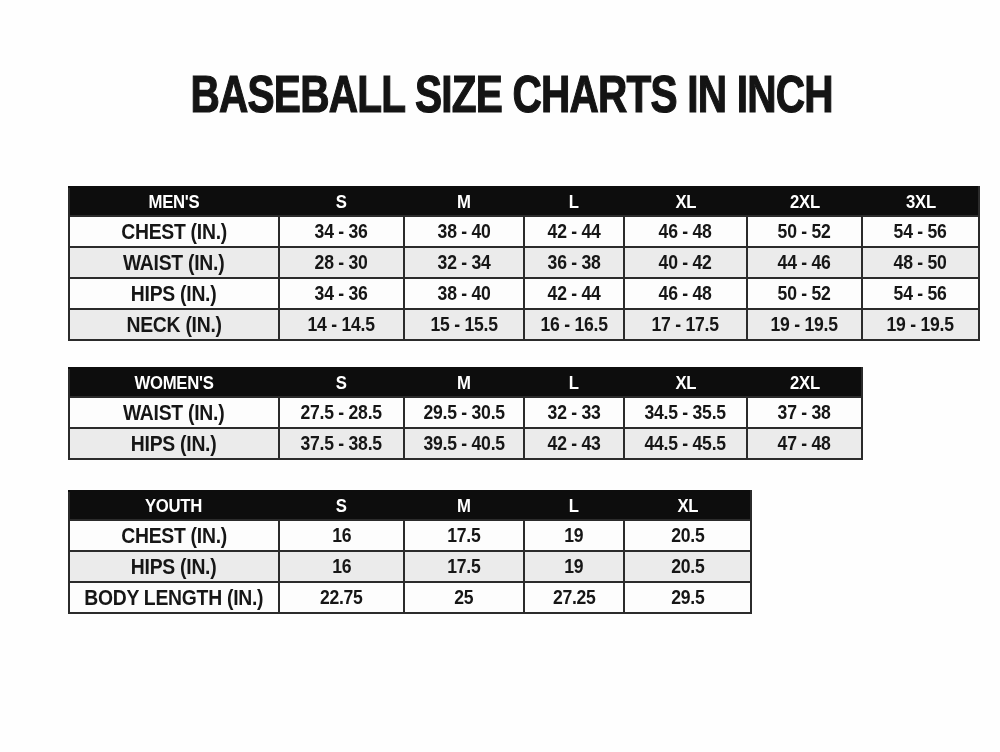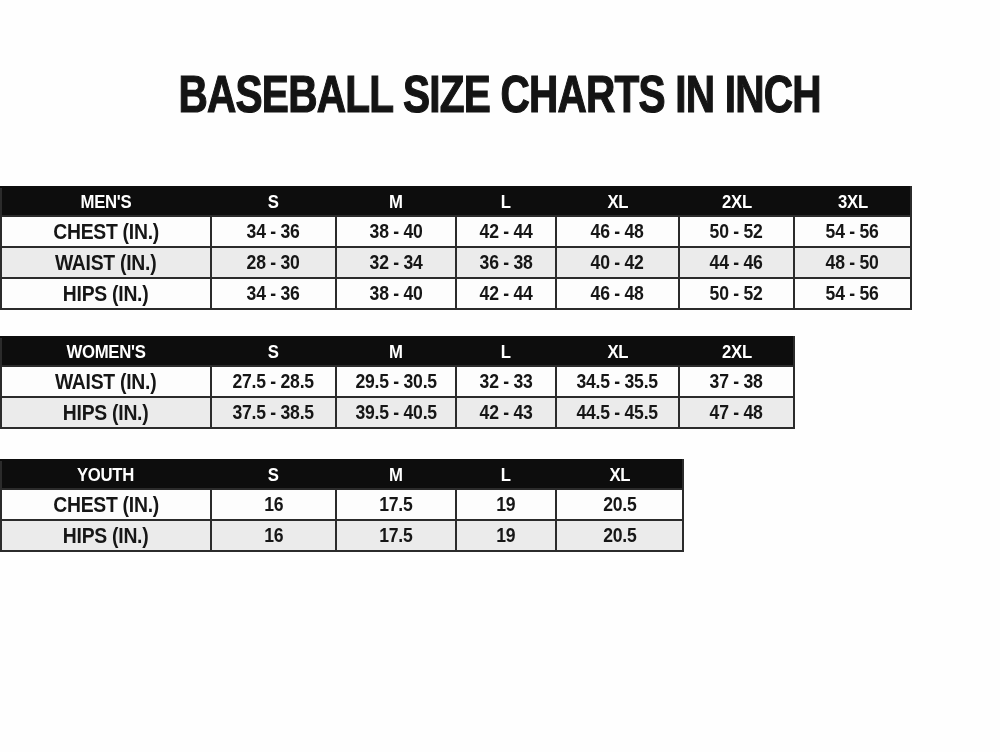--- a/index.html
+++ b/index.html
@@ -7,20 +7,21 @@
   body {
     width: 1000px; height: 752px;
     background: #ffffff;
     font-family: "Liberation Sans", sans-serif;
     overflow: hidden;
   }
   .page {
     position: relative;
     width: 1000px; height: 752px;
     background: #fefefe;
+    padding-left: 23px;
   }
   
   .title {
     margin: 0;
     padding-top: 68px;
     text-align: center;
     font-size: 52px;
     line-height: 1.0;
     font-weight: bold;
     color: #141414;
@@ -30,20 +31,21 @@
   .title .tx {
     display: inline-block;
     transform: scaleX(0.78);
     transform-origin: 50% 50%;
     -webkit-text-stroke: 1.2px #141414;
   }
   
   table.size-table {
     border-collapse: collapse;
     table-layout: fixed;
+    margin-left: 45px;
     empty-cells: show;
   }
   #mens-table   { margin-top: 66px; }
   #womens-table { margin-top: 26px; }
   #youth-table  { margin-top: 30px; }
 
   table.size-table th,
   table.size-table td {
     border: 2px solid #2b2b2b;
     text-align: center;
@@ -129,20 +131,29 @@
         </tr>
         <tr>
           <td><span class="cx">HIPS (IN.)</span></td>
           <td><span class="cx">34 - 36</span></td>
           <td><span class="cx">38 - 40</span></td>
           <td><span class="cx">42 - 44</span></td>
           <td><span class="cx">46 - 48</span></td>
           <td><span class="cx">50 - 52</span></td>
           <td><span class="cx">54 - 56</span></td>
         </tr>
+        <tr>
+          <td><span class="cx">NECK (IN.)</span></td>
+          <td><span class="cx">14 - 14.5</span></td>
+          <td><span class="cx">15 - 15.5</span></td>
+          <td><span class="cx">16 - 16.5</span></td>
+          <td><span class="cx">17 - 17.5</span></td>
+          <td><span class="cx">19 - 19.5</span></td>
+          <td><span class="cx">19 - 19.5</span></td>
+        </tr>
       </tbody>
   </table>
 
   <table id="womens-table" class="size-table">
     <colgroup>
       <col style="width:210px">
         <col style="width:125px">
         <col style="width:120px">
       <col style="width:100px">
         <col style="width:123px">
@@ -203,16 +214,23 @@
           <td><span class="cx">19</span></td>
           <td><span class="cx">20.5</span></td>
         </tr>
         <tr>
           <td><span class="cx">HIPS (IN.)</span></td>
           <td><span class="cx">16</span></td>
           <td><span class="cx">17.5</span></td>
           <td><span class="cx">19</span></td>
           <td><span class="cx">20.5</span></td>
         </tr>
+        <tr>
+          <td><span class="cx">BODY LENGTH (IN.)</span></td>
+          <td><span class="cx">22.75</span></td>
+          <td><span class="cx">25</span></td>
+          <td><span class="cx">27.25</span></td>
+          <td><span class="cx">29.5</span></td>
+        </tr>
       </tbody>
   </table>
 
 </div>
 
 </body></html>

